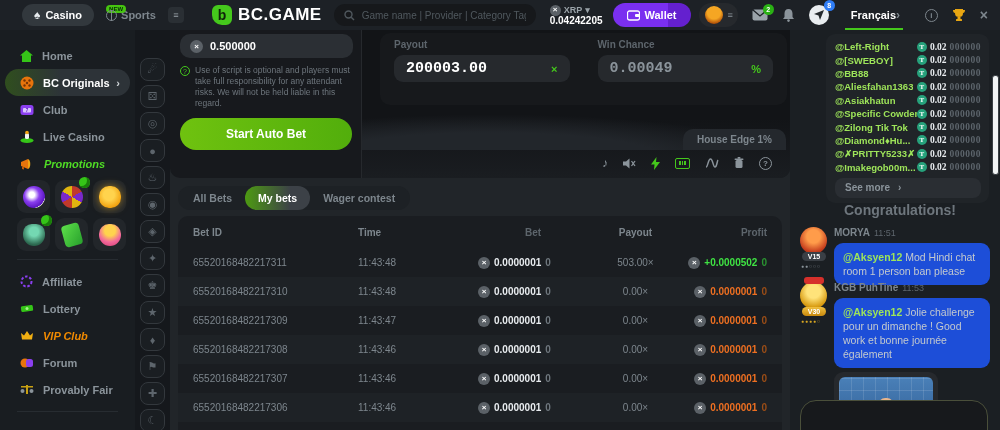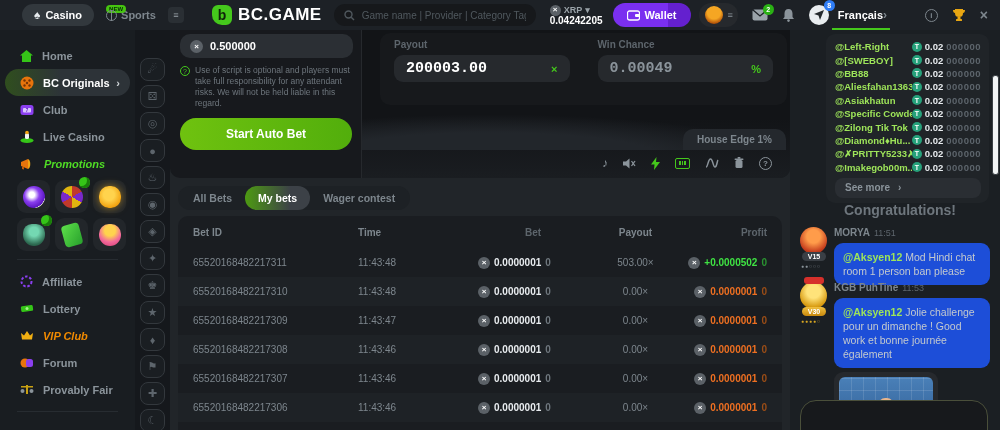--- a/index.html
+++ b/index.html
@@ -28,21 +28,21 @@
   .bal-amt { color:#fff; font-weight:bold; font-size:10px; }
   .wallet-btn { margin-left:10px; height:24px; background:linear-gradient(90deg,#7a2ff0 70%,#6420cf 70%); border-radius:13px; display:flex; align-items:center; gap:5px; color:#fff; font-weight:bold; font-size:11px; padding:0 14px; border:none; cursor:pointer; }
   .user-pill { margin-left:8px; height:24px; background:#26292d; border-radius:13px; display:flex; align-items:center; gap:5px; padding:0 6px; }
   .avatar-sm { width:18px; height:18px; border-radius:50%; background:radial-gradient(circle at 50% 35%,#f5a623 45%,#b35309 75%,#6b3305); }
   .list-ico { color:#8b949b; font-size:9px; letter-spacing:-1px; }
   .hdr-ico { position:relative; margin-left:14px; cursor:pointer; display:flex; }
   .badge { position:absolute; top:-5px; right:-6px; min-width:11px; height:11px; border-radius:6px; font-size:7px; font-weight:bold; color:#fff; display:flex; align-items:center; justify-content:center; padding:0 2px; }
   .badge.green { background:#2ab114; }
   .badge.blue { background:#2f7df6; }
   .send-circle { width:20px; height:20px; background:#e9edf0; border-radius:50%; display:flex; align-items:center; justify-content:center; }
-  .lang { margin-left:9px; position:relative; color:#fff; font-weight:bold; font-size:11px; display:flex; align-items:center; cursor:pointer; height:30px; }
+  .lang { margin-left:22px; position:relative; color:#fff; font-weight:bold; font-size:11px; display:flex; align-items:center; cursor:pointer; height:30px; }
   .lang .chev { color:#7d868d; font-size:12px; }
   .lang:after { content:""; position:absolute; left:-6px; bottom:0; width:58px; height:2px; background:#45c81c; }
   .hdr-right { margin-left:auto; display:flex; align-items:center; gap:14px; padding-right:12px; }
   .info-ico { width:13px; height:13px; border-radius:50%; border:1.5px solid #7d868d; color:#7d868d; font-size:8px; font-weight:bold; display:flex; align-items:center; justify-content:center; }
   .close-ico { color:#7d868d; font-size:14px; font-weight:bold; }
 
   
   .sidebar { position:absolute; top:30px; left:0; width:135px; height:400px; background:#191d21; }
   .side-item { display:flex; align-items:center; gap:9px; height:27px; padding:0 0 0 20px; font-size:11px; font-weight:bold; color:#8b949b; cursor:pointer; }
   .side-item .lbl { white-space:nowrap; }
@@ -112,21 +112,21 @@
   .win-dim { color:#2a9431; font-weight:bold; }
   .loss { color:#ed6f21; font-weight:bold; }
   .loss-dim { color:#9a4d17; font-weight:bold; }
   .coin-xs { width:12px; height:12px; border-radius:50%; background:#5b6167; color:#fff; font-size:8px; font-weight:bold; display:flex; align-items:center; justify-content:center; flex:none; }
 
   
   .chat { position:absolute; top:30px; left:790px; width:210px; height:400px; background:#1b1f23; }
   .winners { position:absolute; top:4px; left:36px; width:163px; background:#202428; border-radius:9px; padding:6px 8px 5px 9px; }
   .w-row { display:flex; align-items:center; justify-content:space-between; height:13.4px; cursor:pointer; }
   .w-name { color:#9ee55a; font-size:9.5px; font-weight:bold; white-space:nowrap; overflow:hidden; max-width:88px; }
-  .w-amt { display:flex; align-items:center; gap:3px; }
+  .w-amt { display:flex; align-items:center; gap:3px;font-family:Liberation Serif, serif; }
   .t-coin { width:10px; height:10px; border-radius:50%; background:#26a17b; color:#fff; font-size:7px; font-weight:bold; display:flex; align-items:center; justify-content:center; }
   .w-val { color:#e8ecef; font-size:9.5px; font-weight:bold; }
   .w-dim { color:#5d656c; font-size:9.5px; font-weight:bold; letter-spacing:.5px; }
   .see-more { margin-top:4px; background:#2a2e33; border-radius:8px; height:20px; display:flex; align-items:center; padding:0 10px; gap:8px; color:#8b949b; font-size:10px; font-weight:bold; cursor:pointer; }
   .congrats { position:absolute; top:172px; left:54px; color:#6e767d; font-size:14px; font-weight:bold;text-align:right; }
   .msg { position:absolute; left:8px; right:10px; }
   .msg-av { position:absolute; left:2px; top:0; width:27px; height:27px; border-radius:50%; }
   .av-red { background:radial-gradient(circle at 50% 35%, #ff9c4a 30%, #c43c1d 70%, #7a1f0d); }
   .av-gold { background:radial-gradient(circle at 50% 35%, #ffe37a 30%, #d89b12 70%, #8a5c05); }
   .lvl { position:absolute; left:4px; width:24px; text-align:center; border-radius:6px; font-size:7px; font-weight:bold; padding:1px 0; }

